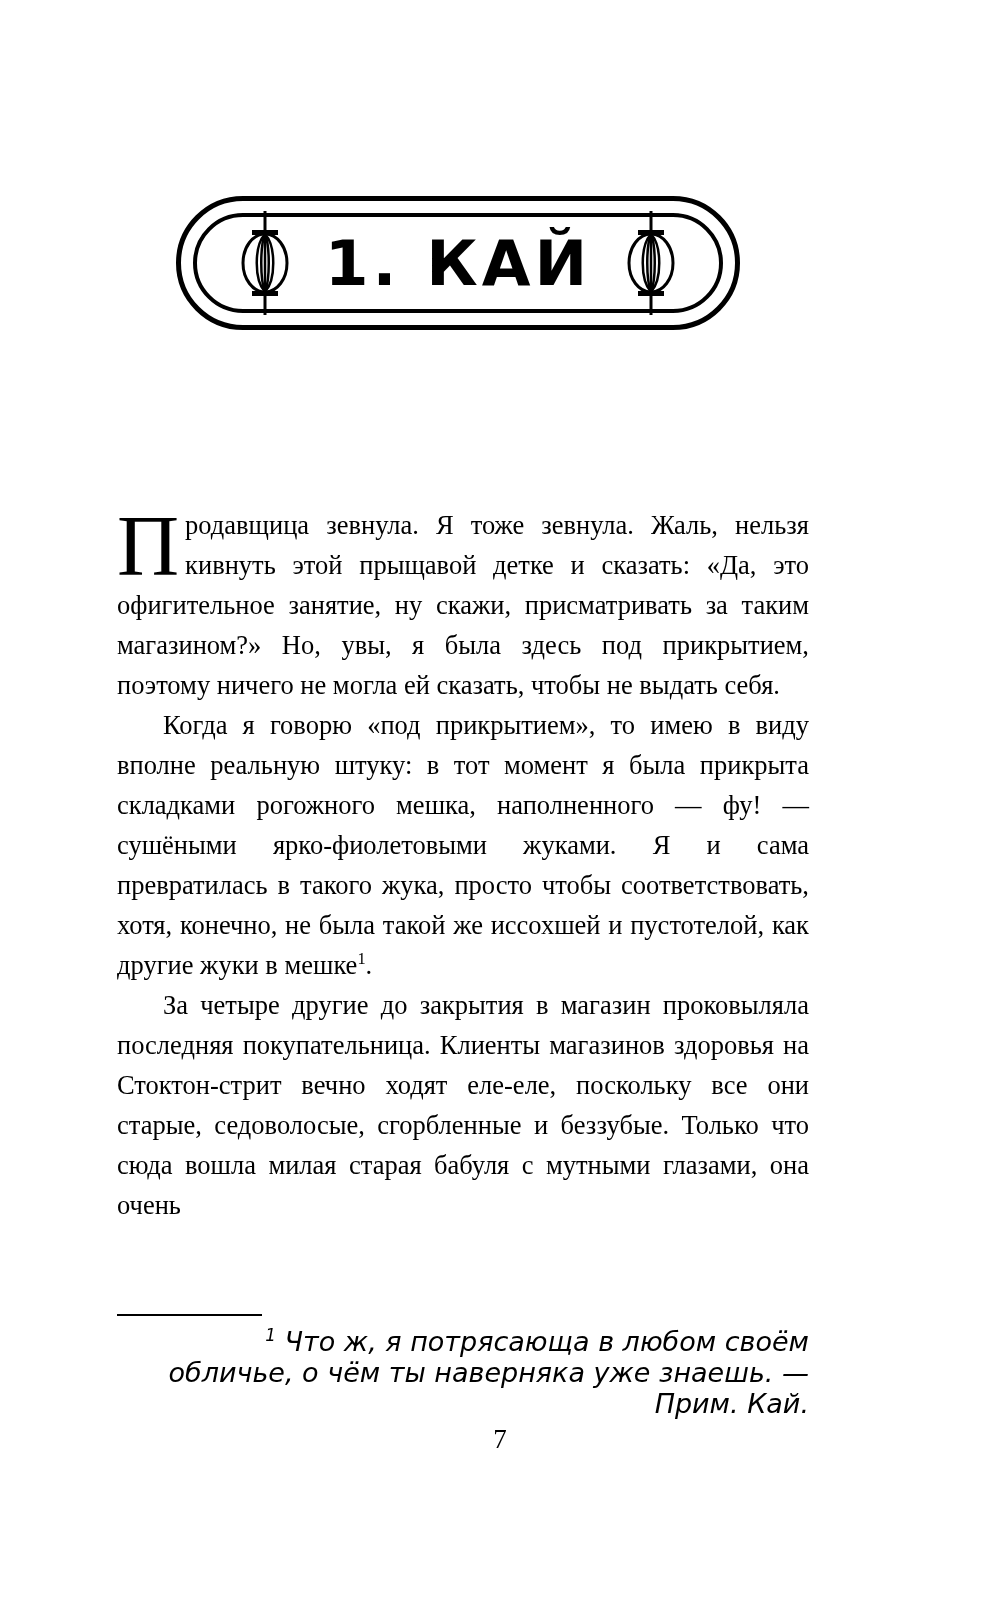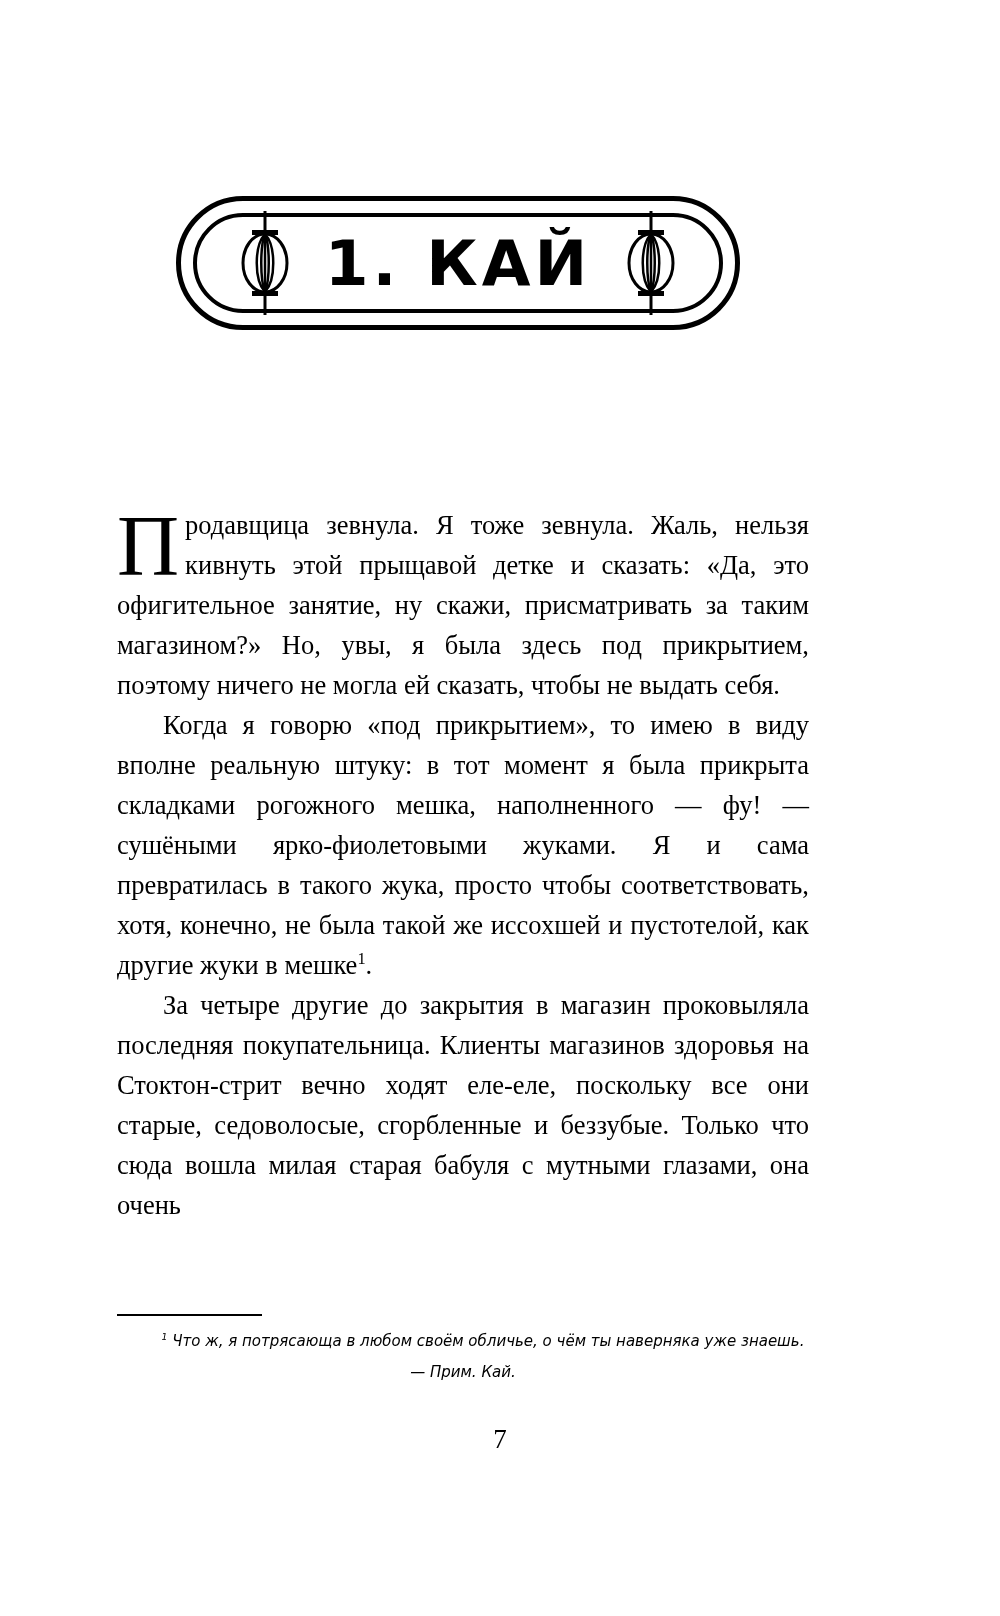--- a/index.html
+++ b/index.html
@@ -118,24 +118,24 @@
     width: 692px;
   }
   .footnote-rule {
     width: 145px;
     height: 2px;
     background: #000;
     margin: 0 0 10px 0;
   }
   .footnote-text {
     font-family: "DejaVu Sans", sans-serif;
-    font-size: 15px;
+    font-size: 27px;
     line-height: 31px;
     font-style: italic;
-    text-align: center;
+    text-align: right;
   }
   .footnote-text .fn-marker {
     font-size: 0.62em;
     vertical-align: super;
     line-height: 0;
   }
   .fn-indent { display: inline-block; width: 40px; }
 
   
   .page-number {

